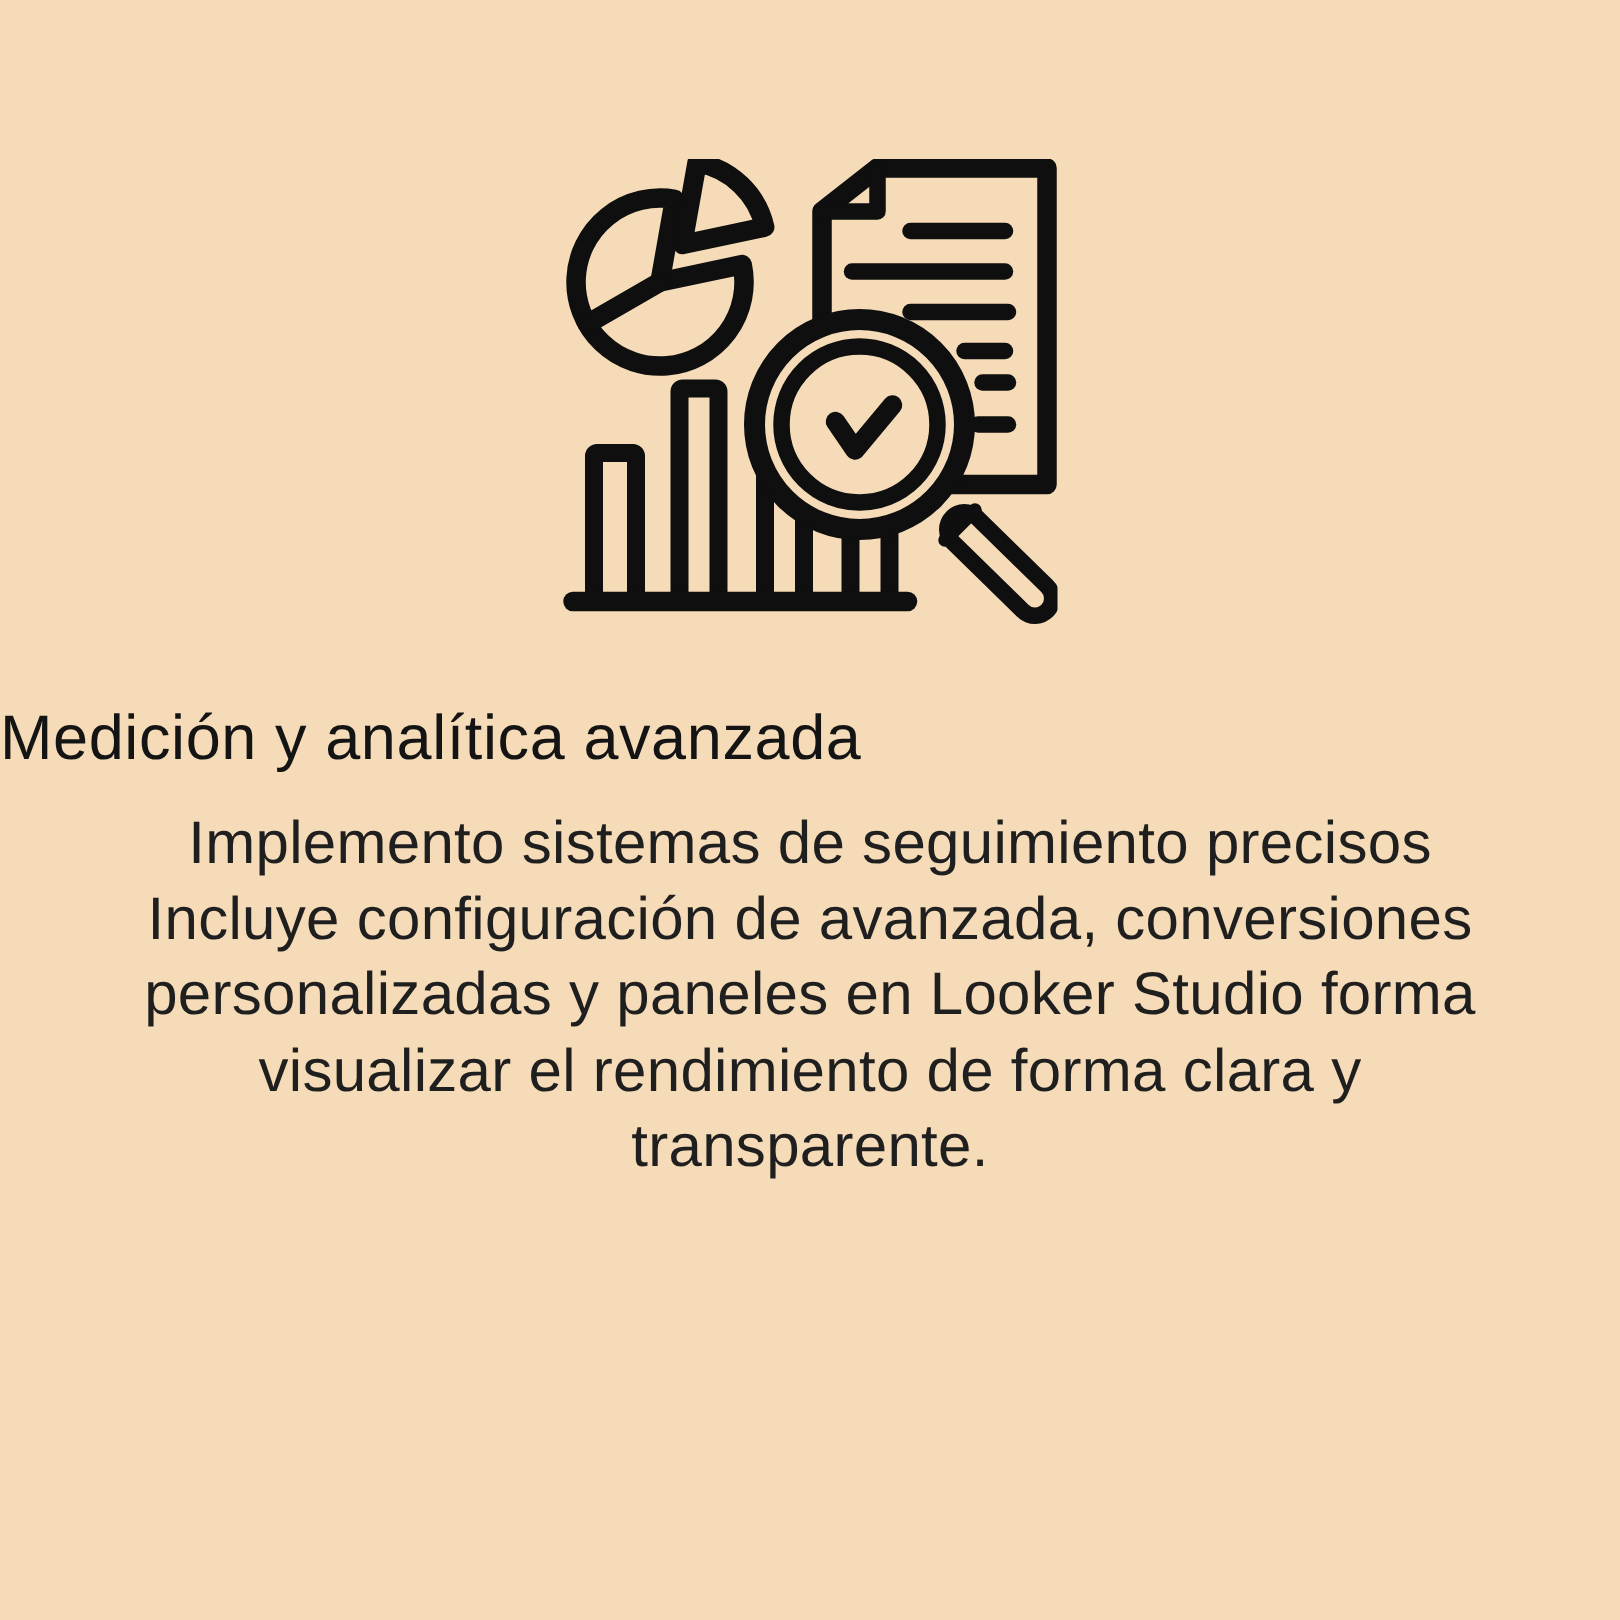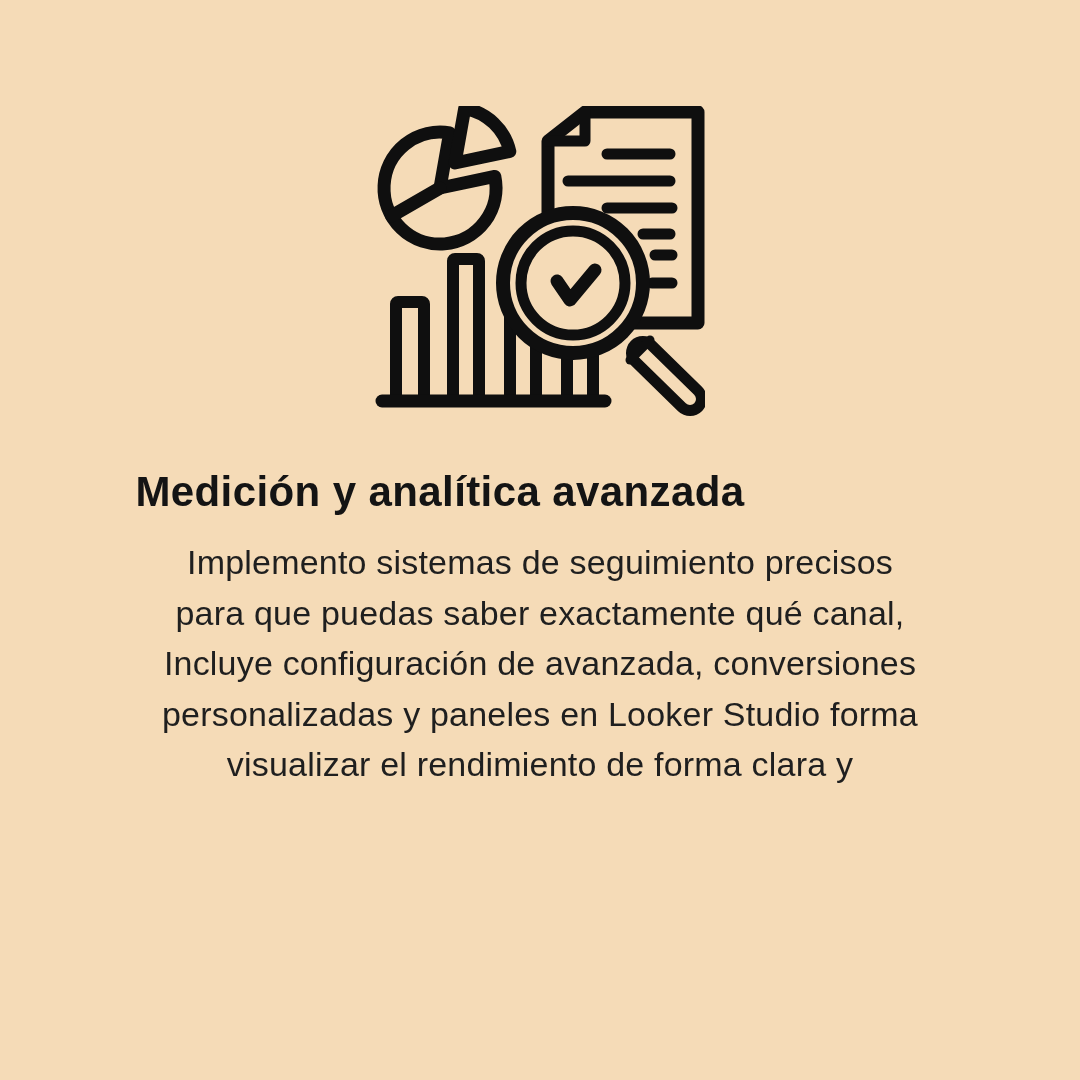--- a/index.html
+++ b/index.html
@@ -25,36 +25,36 @@
   .icon-wrap svg {
     display: block;
     width: 100%;
     height: 100%;
   }
   .title {
     position: absolute;
     left: 0;
     top: 440px;
     width: 880px;
-    text-align: center;
+    text-align: left;
     font-size: 42px;
-    font-weight: 700;
+    font-weight: 400;
     letter-spacing: 0.4px;
     color: #141414;
   }
   .body-text {
     position: absolute;
     left: 40px;
     top: 537px;
     width: 1000px;
     text-align: center;
     color: #1f1f1f;
   }
   .body-line {
-    font-size: 34px;
+    font-size: 40px;
     font-weight: 400;
     line-height: 50.5px;
     letter-spacing: 0.2px;
     white-space: nowrap;
   }
 </style>
 </head>
 <body>
 
 <div class="canvas">
@@ -96,19 +96,19 @@
         <path d="M 268 247 L 315 293" stroke-width="12" stroke="#f5dbb7"></path>
         <path d="M 255 254 L 275 234" stroke-width="9"></path>
       </g>
     </svg>
   </div>
 
   <h1 class="title">Medición y analítica avanzada</h1>
 
   <div class="body-text">
     <div class="body-line">Implemento sistemas de seguimiento precisos</div>
-    <div class="body-line">para que puedas saber exactamente qué canal,</div>
     <div class="body-line">Incluye configuración de avanzada, conversiones</div>
     <div class="body-line">personalizadas y paneles en Looker Studio forma</div>
     <div class="body-line">visualizar el rendimiento de forma clara y</div>
+    <div class="body-line">transparente.</div>
   </div>
 
 </div>
 
 </body></html>

